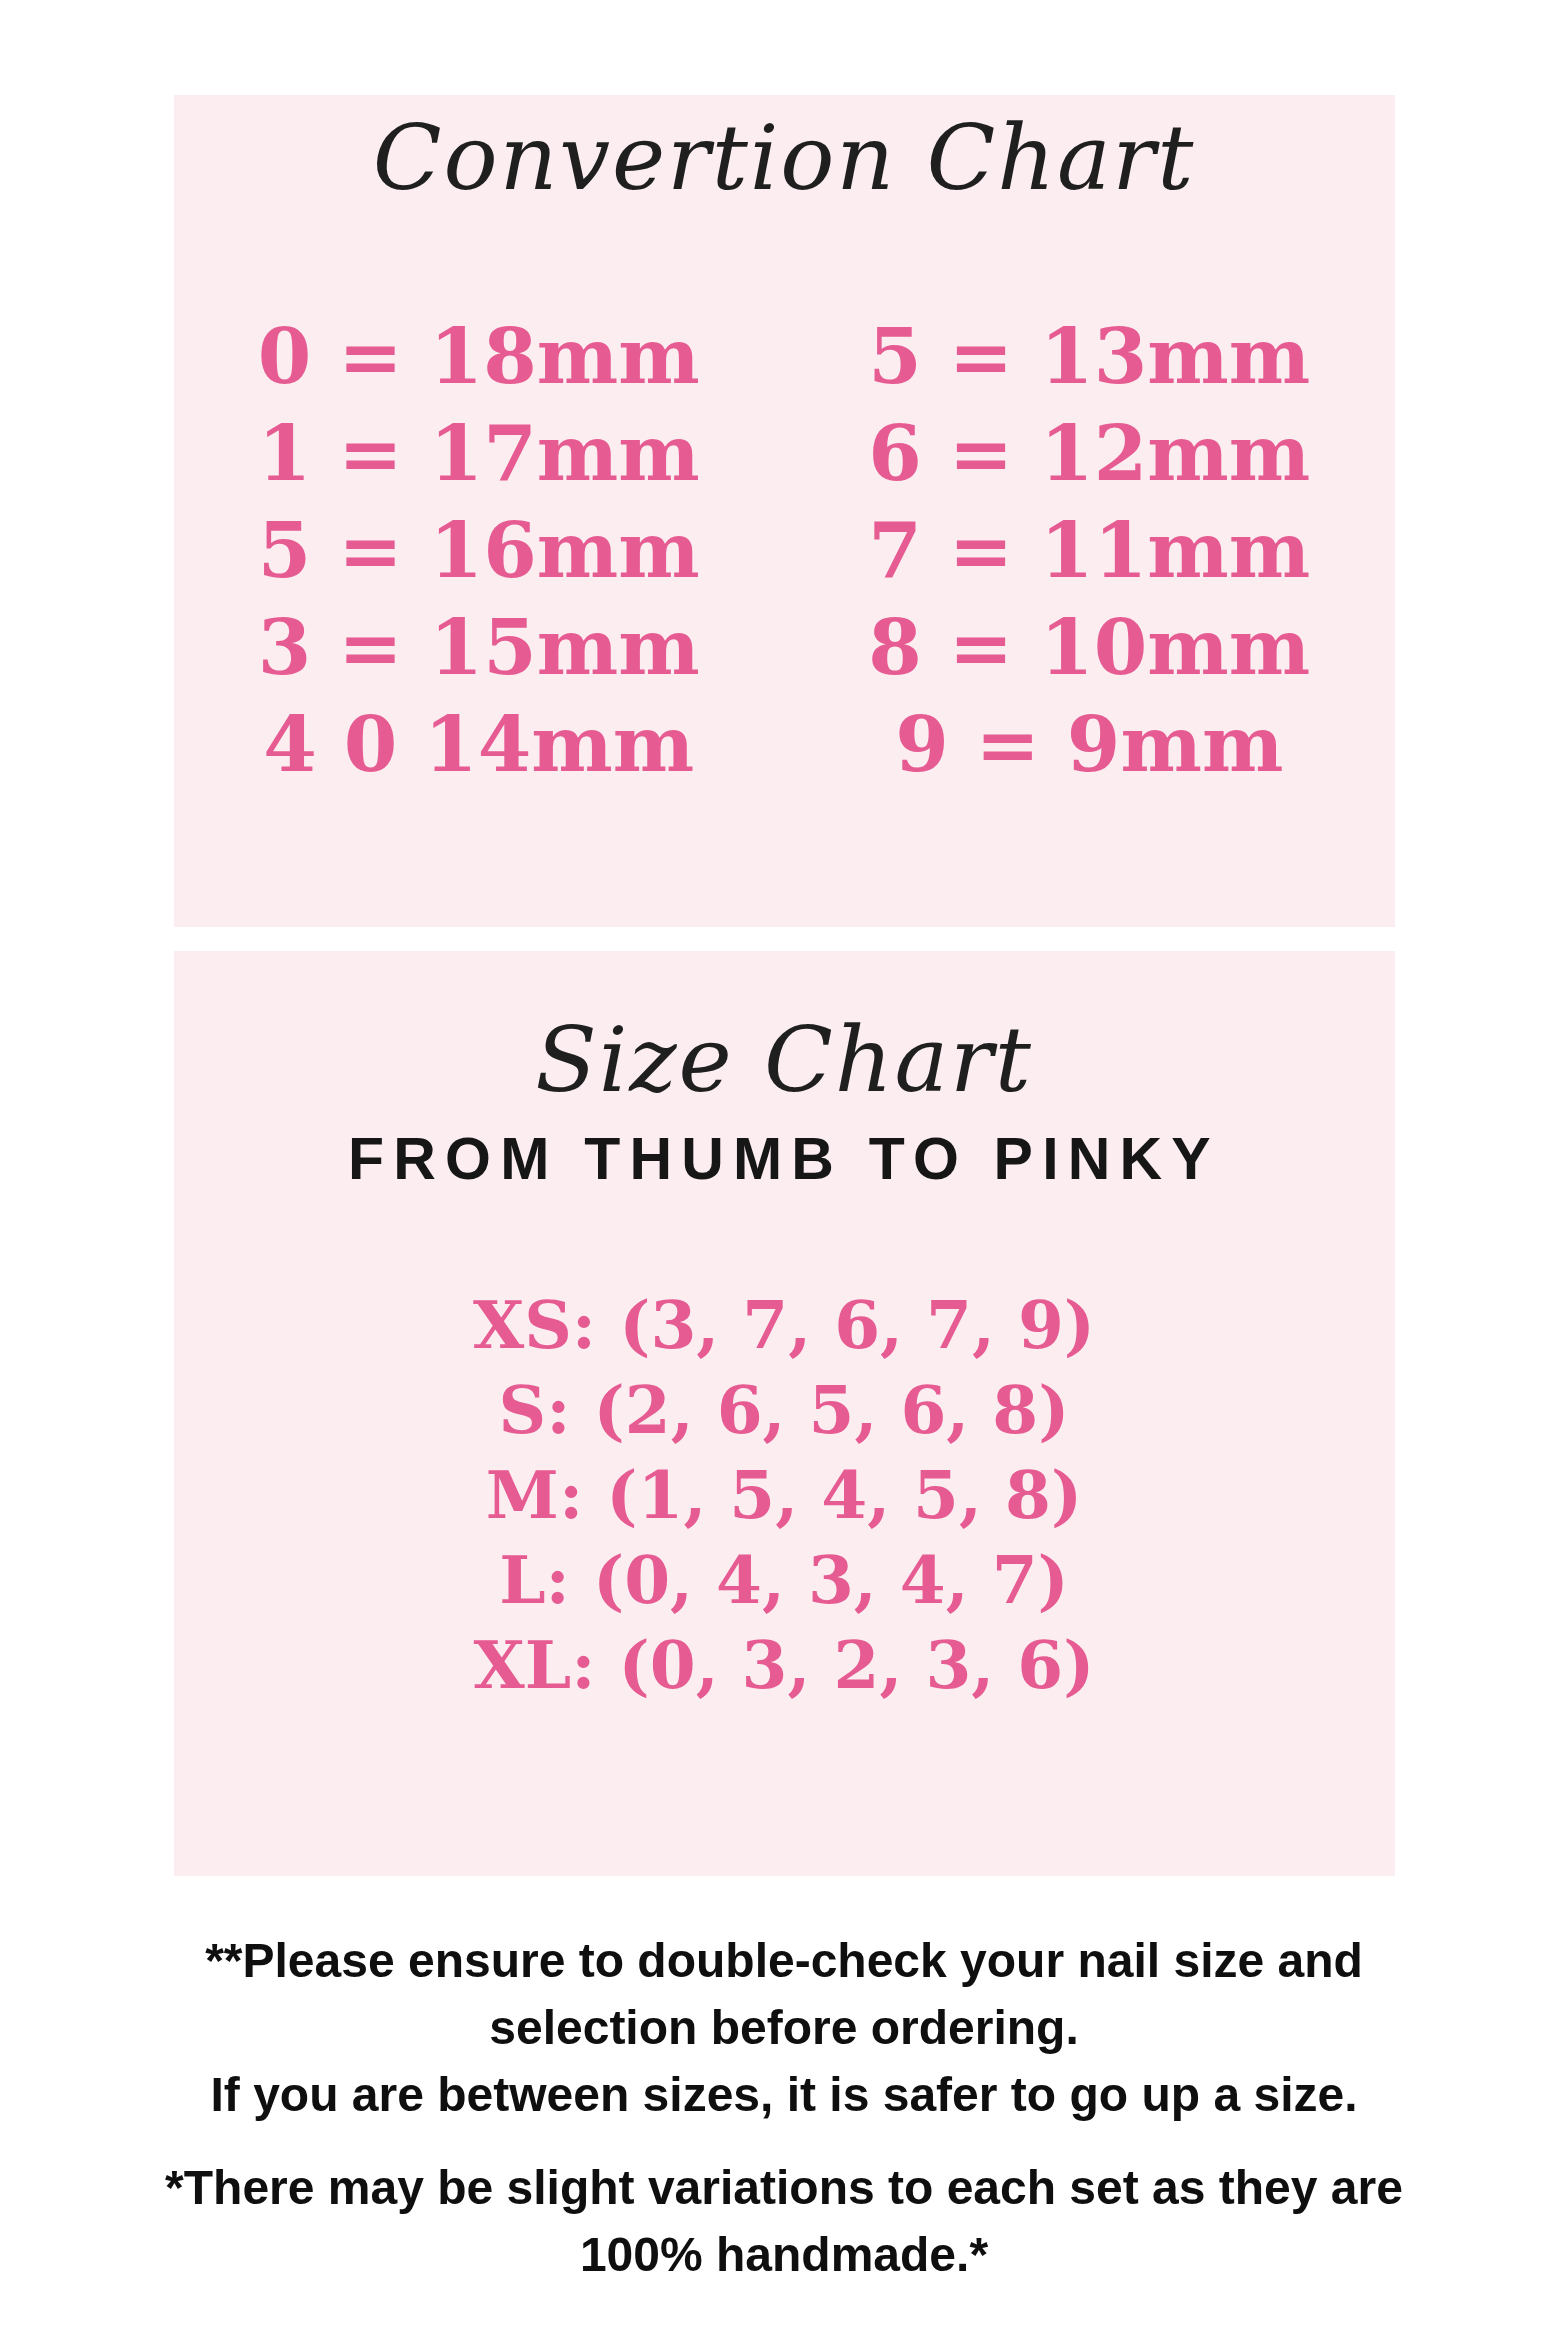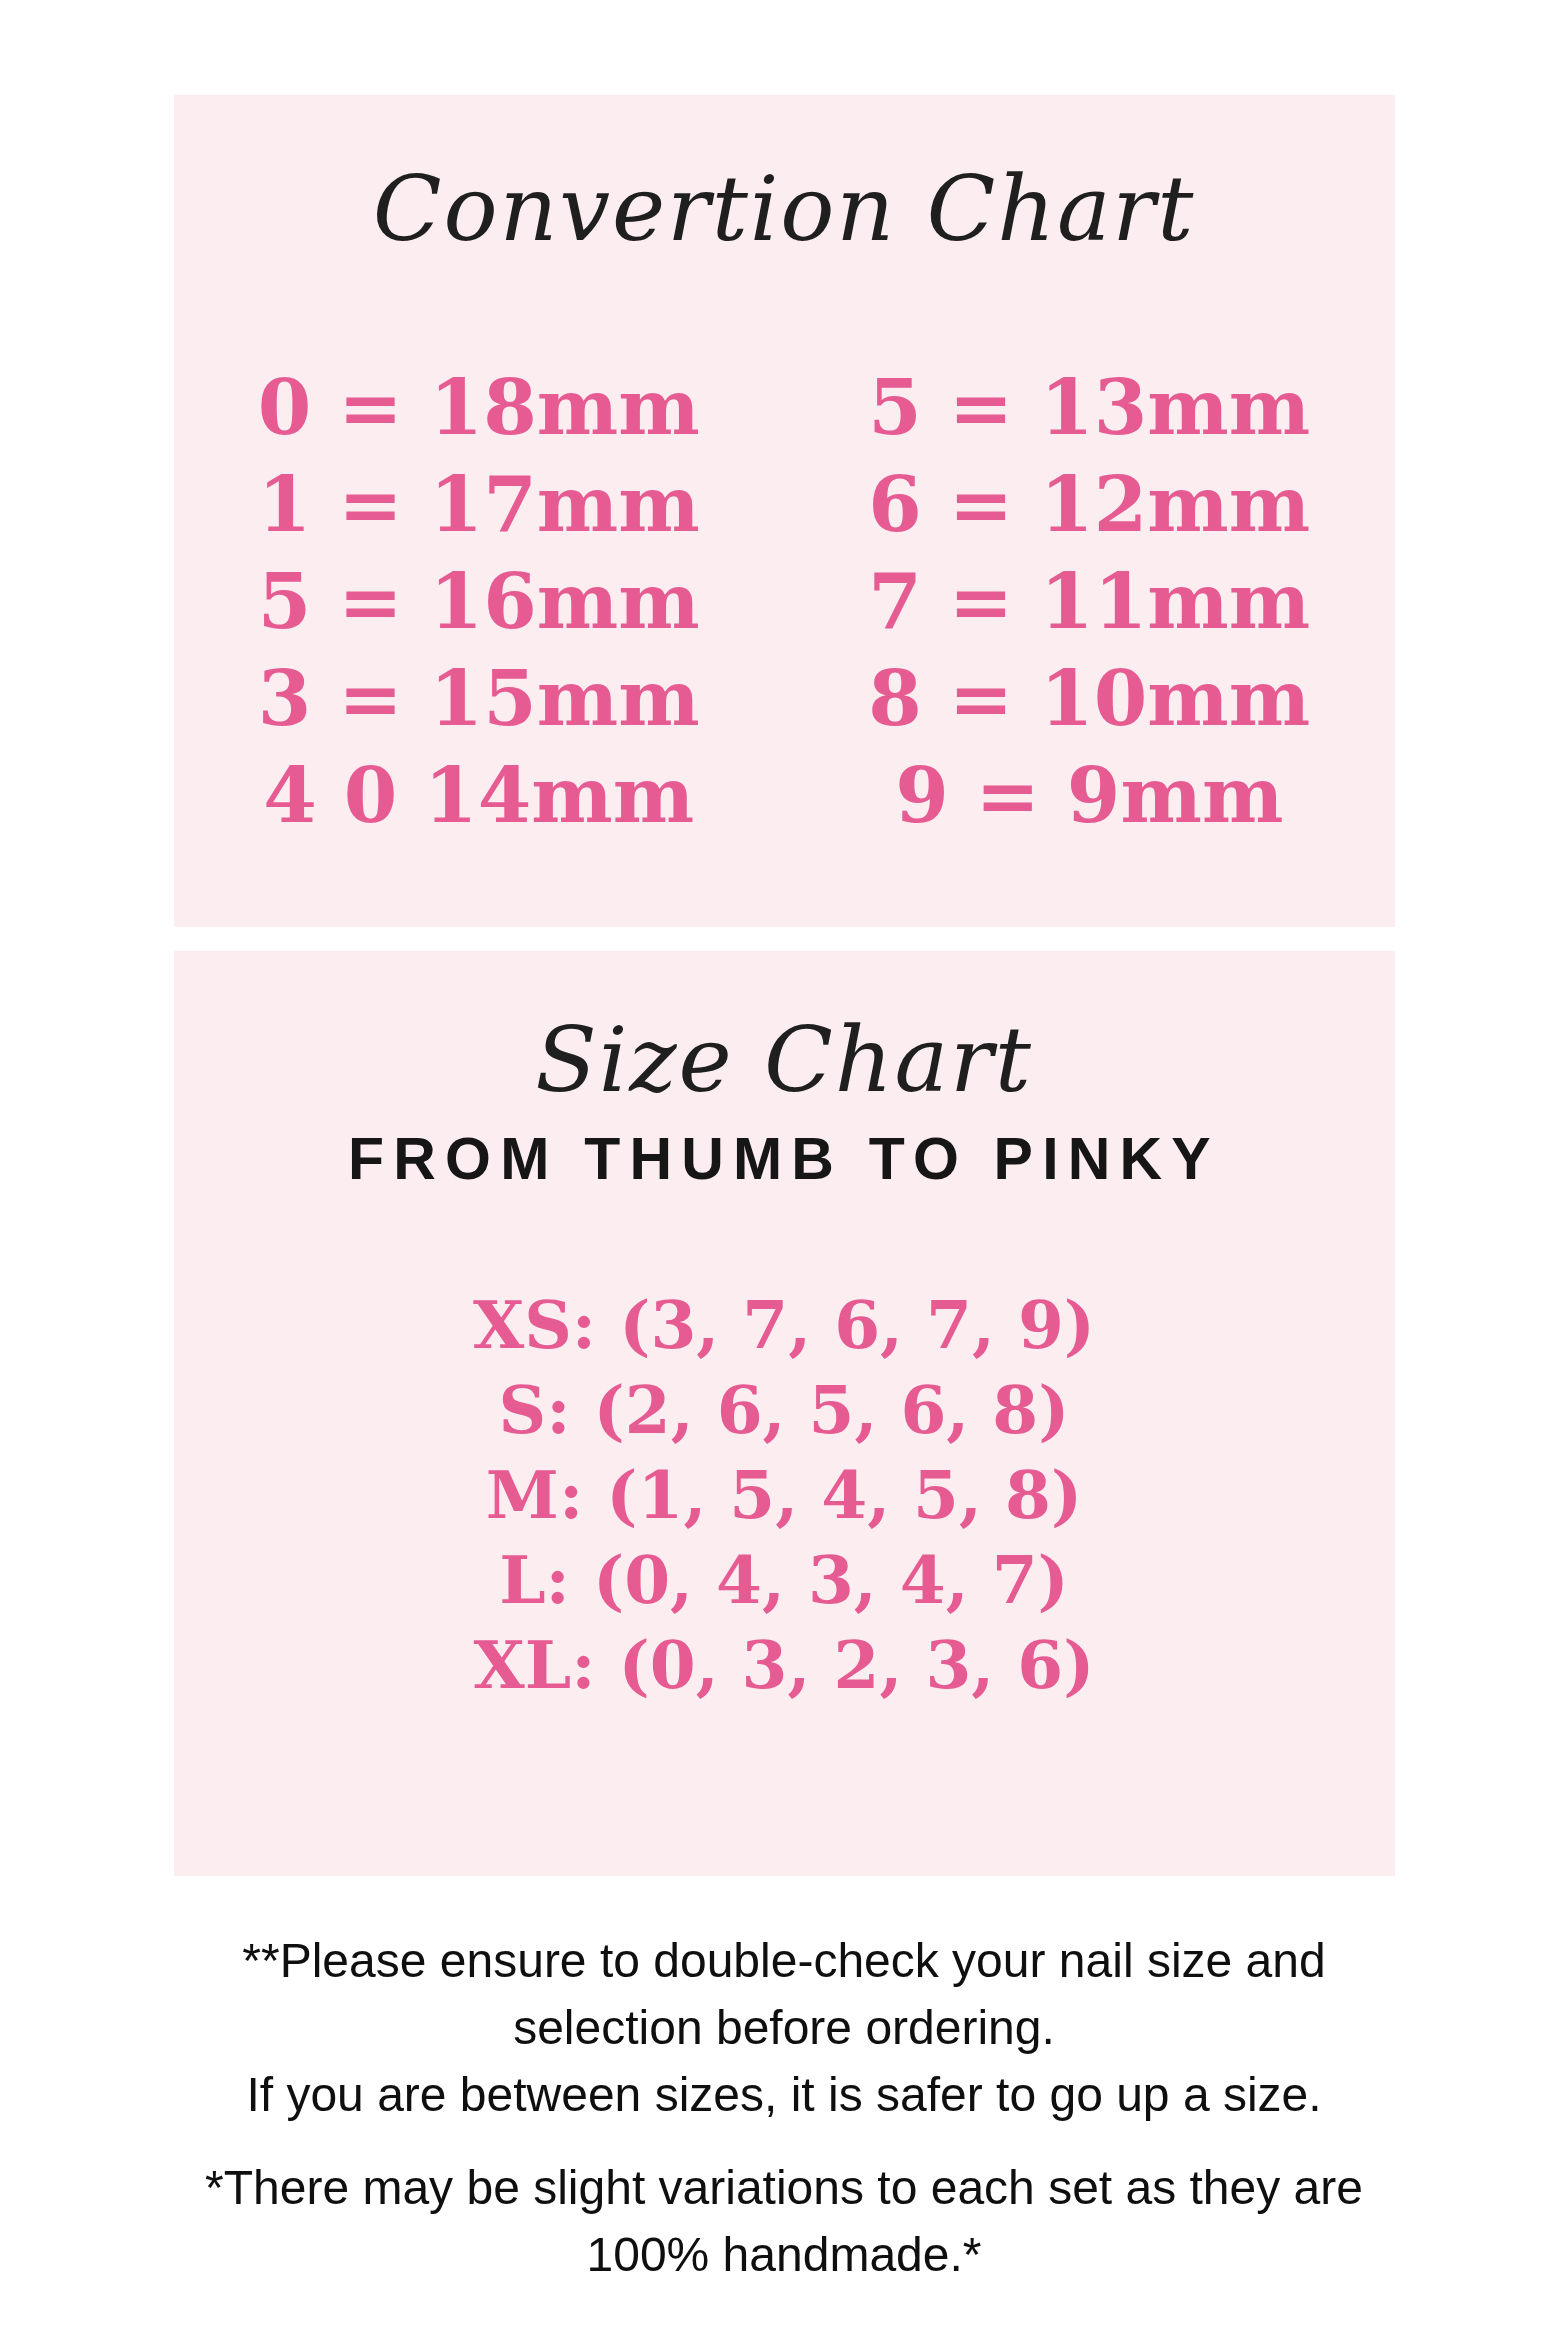--- a/index.html
+++ b/index.html
@@ -18,21 +18,20 @@
   }
   .page{width:1568px;height:2351px;position:relative;}
   .panel{
     width:1221px;
     margin:0 auto;
     background:var(--panel-bg);
   }
   .panel-conversion{
     margin-top:95px;
     height:832px;
-    padding-top:51px;
   }
   .panel-size{
     margin-top:24px;
     height:925px;
     padding-top:46px;
   }
   .script{
     margin:0;
     font-family:"DejaVu Serif",serif;
     font-style:italic;
@@ -84,21 +83,21 @@
   .notes{
     margin-top:51px;
     text-align:center;
     color:#0f0f0f;
   }
   .note-block{margin:0 auto;width:1524px;}
   .note-block + .note-block{margin-top:26px;}
   .note-line{
     font-size:48px;
     line-height:67px;
-    font-weight:400;
+    font-weight:700;
     white-space:nowrap;
   }
 </style>
 </head>
 <body>
 
 <div class="page">
 
   <section class="panel panel-conversion">
     <h1 class="script">Convertion Chart</h1>

